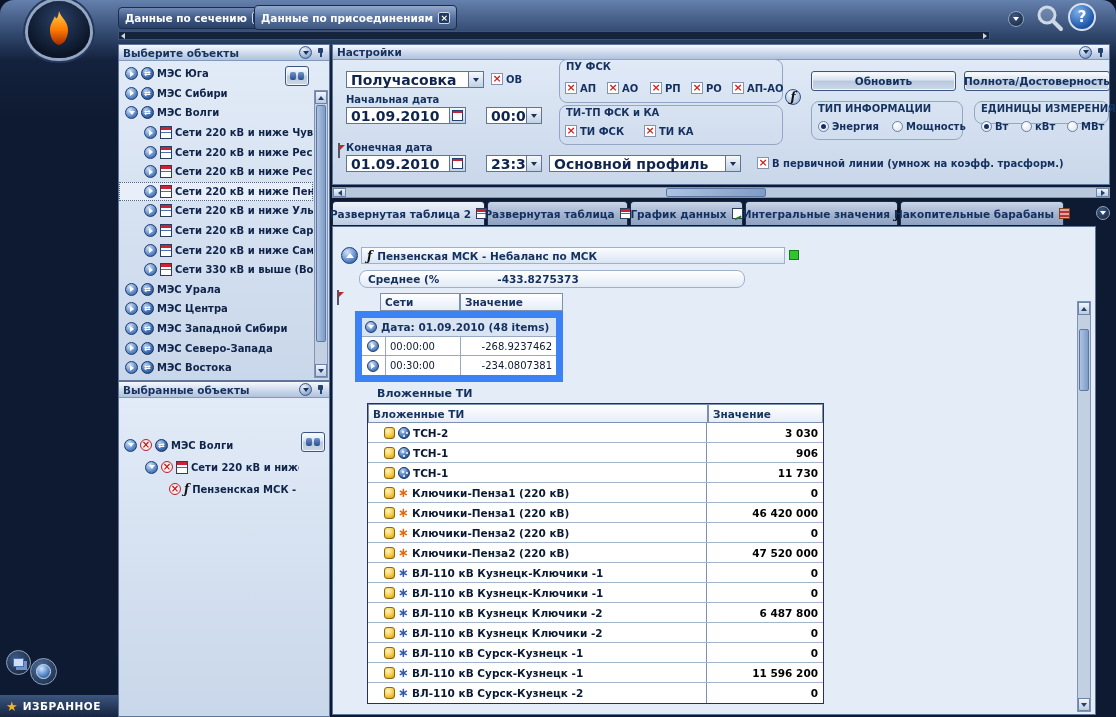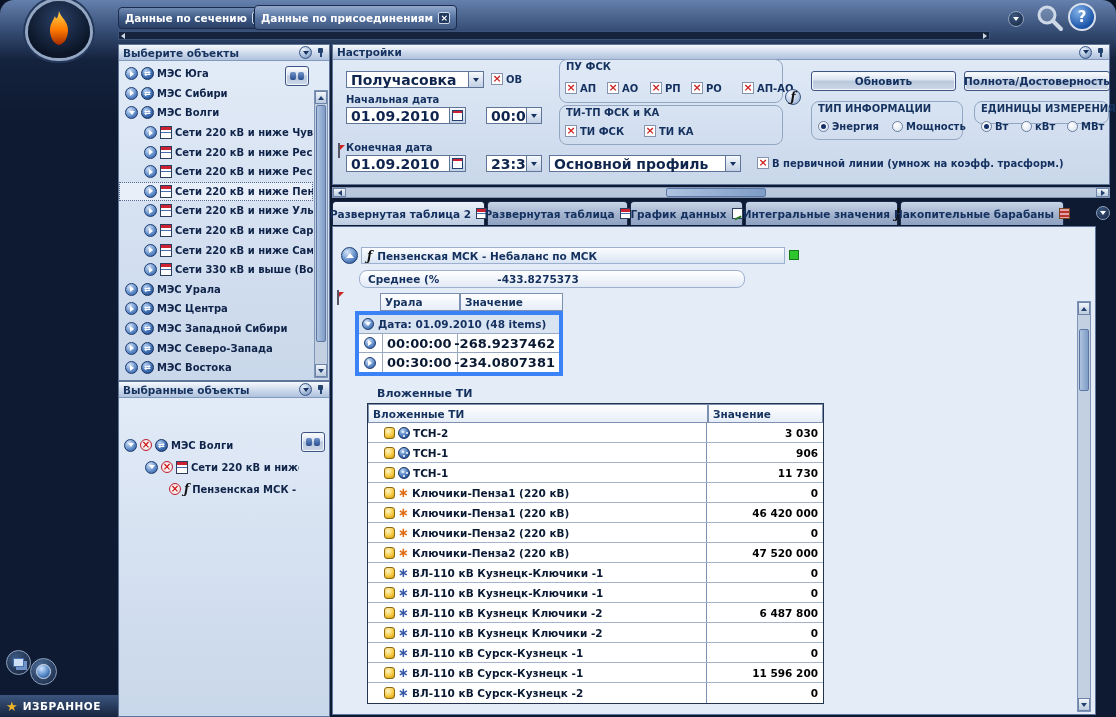--- a/index.html
+++ b/index.html
@@ -95,24 +95,24 @@
   .sbbtn{height:13px;background:linear-gradient(#f2f6fb,#bccbdf);border:1px solid #6d83a8;display:flex;align-items:center;justify-content:center;flex:none}
   .sbbtn .tri.d{border-top-color:#23406f;border-left-width:3.5px;border-right-width:3.5px;border-top-width:4.5px}
   .sbbtn .tri.u2{border-left:3.5px solid transparent;border-right:3.5px solid transparent;border-bottom:4.5px solid #23406f}
   .sbbtn .tri.l2{border-top:3.5px solid transparent;border-bottom:3.5px solid transparent;border-right:4.5px solid #23406f}
   .sbbtn .tri.r2{border-top:3.5px solid transparent;border-bottom:3.5px solid transparent;border-left:4.5px solid #23406f}
   .sbthumb{background:linear-gradient(90deg,#aec3e0,#7e9cc6);border:1px solid #5c77a3;border-radius:2px}
   .hsb{position:absolute;height:11px;background:#b9c7dd;border:1px solid #8094b5;display:flex;align-items:center}
   
   .hcell{background:linear-gradient(#fff,#e6edf8);border:1px solid #7c90b2;color:#16335f;font-weight:bold;font-size:10.5px;
        display:flex;align-items:center;padding:0 4px;height:18px}
-  .tbl1{position:absolute;border:4px solid #3b82f6;background:#fff}
+  .tbl1{position:absolute;border:7px solid #3b82f6;background:#fff}
   .t1row{display:flex;height:19px;border-bottom:1px solid #9aa9c2;background:#fff;align-items:stretch}
   .t1row:last-child{border-bottom:none}
-  .t1c{display:flex;align-items:center;font-size:13px;font-weight:bold;color:#0b1a33;padding:0 4px}
+  .t1c{display:flex;align-items:center;font-size:10px;font-weight:normal;color:#0b1a33;padding:0 4px}
   .t1c.bdr{border-right:1px solid #9aa9c2}
   .t1c.num{justify-content:flex-end}
   .grow{background:#d9e4f3;display:flex;align-items:center;gap:4px;height:19px;padding:0 3px;
        border-bottom:1px solid #9aa9c2;color:#13305f;font-weight:bold;font-size:10.5px}
   .tbl2{position:absolute;border:1px solid #24344f;background:#fff}
   .nhdr{display:flex;height:19px}
   .nrow{display:flex;height:20px;border-bottom:1px solid #a6b4cb;background:#fff}
   .nrow:last-child{border-bottom:none}
   .ncell{display:flex;align-items:center;gap:3px;font-size:10.5px;font-weight:bold;color:#0b1a33;overflow:hidden;white-space:nowrap}
   .nlabel{width:339px;padding:0 16px;border-right:1px solid #7c90b2}
@@ -389,21 +389,21 @@
           <span>АО</span>
         </div>
       <div class="gitem" style="left:90px;top:22px">
           <span class="cbx"></span>
           <span>РП</span>
         </div>
       <div class="gitem" style="left:131px;top:22px">
           <span class="cbx"></span>
           <span>РО</span>
         </div>
-      <div class="gitem" style="left:182px;top:22px">
+      <div class="gitem" style="left:172px;top:22px">
           <span class="cbx"></span>
           <span>АП-АО</span>
         </div>
     </div>
 
     <div class="grp" style="left:226px;top:60px;width:224px;height:40px">
       <span class="gtitle">ТИ-ТП ФСК и КА</span>
       <div class="gitem" style="left:5px;top:19px">
           <span class="cbx"></span>
           <span>ТИ ФСК</span>
@@ -545,21 +545,21 @@
          display:flex;align-items:center;padding:8px 8px;color:#13305f;font-weight:bold;font-size:10.5px">
       <span>Среднее (%</span>
       <span style="margin-left:58px">-433.8275373</span>
     </div>
 
     <span class="ic-flag abs" style="left:4px;top:64px"></span>
 
     
     <div class="abs" style="left:22px;top:66px;display:flex">
       <div style="width:25px"></div>
-      <div class="hcell" style="width:80px">Урала</div>
+      <div class="hcell" style="width:80px">Сети</div>
       <div class="hcell" style="width:103px">Значение</div>
     </div>
     
     <div class="tbl1" style="left:22px;top:84px;width:208px">
       <div class="grow">
         <span class="exp" style="width:12px;height:12px">
             <span class="tri dw" style="border-top-width:4px;border-left-width:3px;border-right-width:3px"></span>
           </span>
         <span>Дата: 01.09.2010 (48 items)</span>
       </div>

